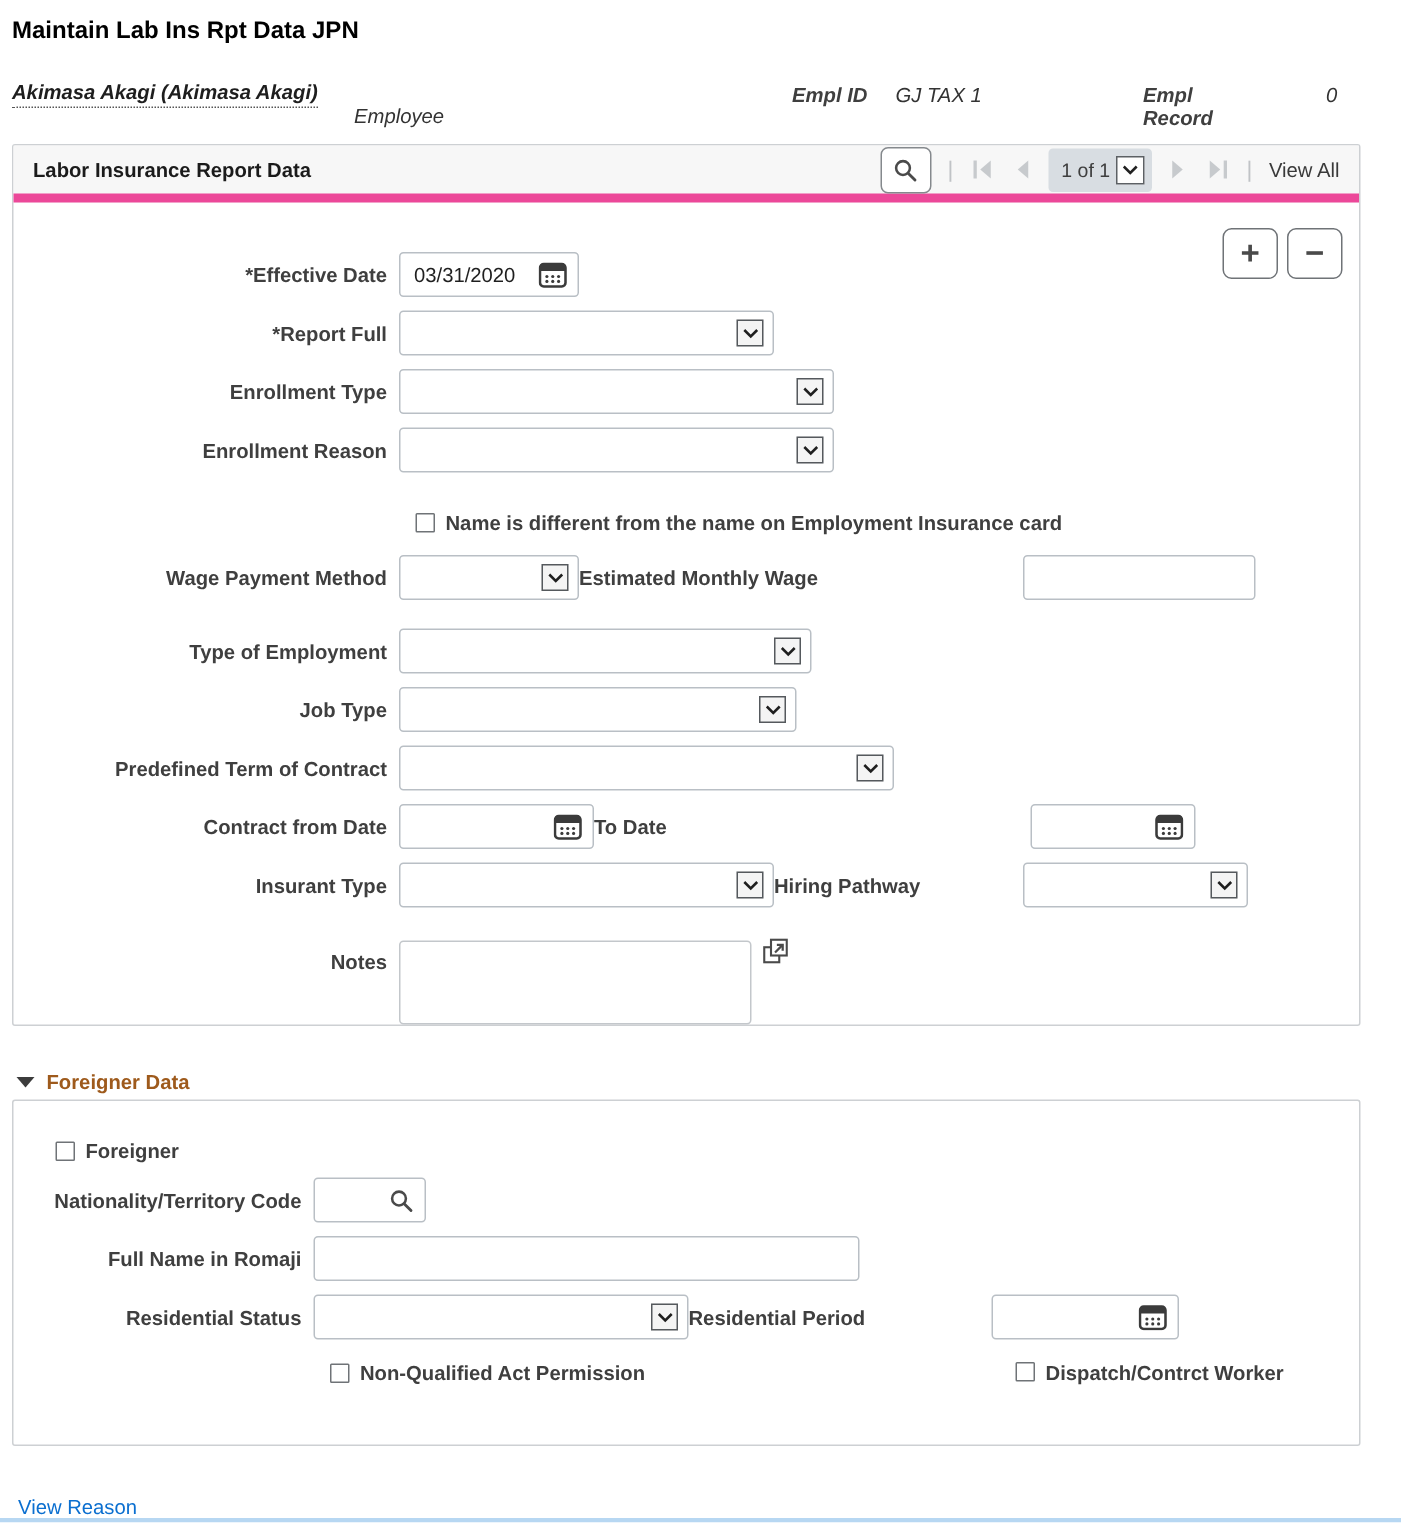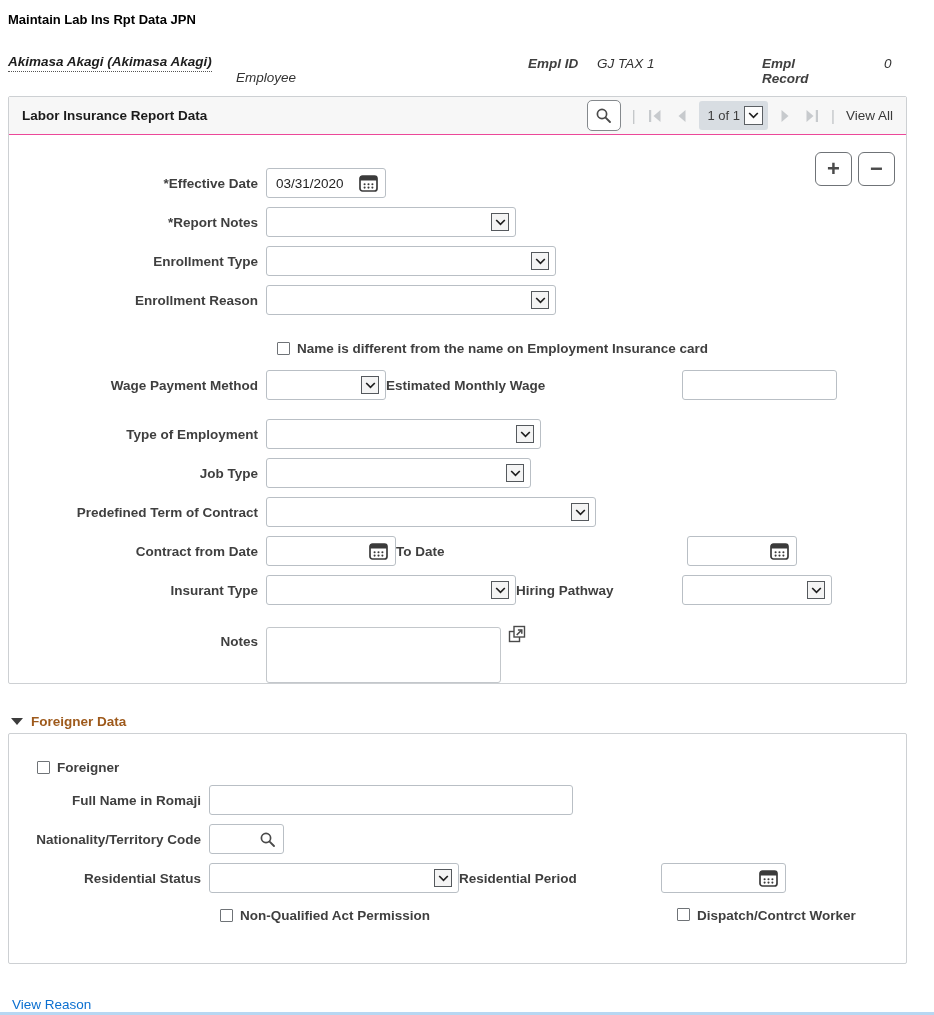--- a/index.html
+++ b/index.html
@@ -5,40 +5,40 @@
   * { box-sizing: border-box; }
   html,body { margin:0; padding:0; }
   body {
     width:934px; height:1015px; position:relative;
     background:#ffffff;
     font-family:"Liberation Sans", sans-serif;
     color:#3f3f3f;
   }
   .page-title {
     position:absolute; left:8px; top:12px;
-    font-size:13px; font-weight:bold; color:#000;
+    font-size:16px; font-weight:bold; color:#000;
   }
   .emp-row { position:absolute; left:0; top:54px; width:748px; height:22px; font-size:13.5px;font-style:italic; }
   .emp-name {
     position:absolute; left:8px; top:0; font-weight:bold; color:#1e1e1e;
     border-bottom:1.5px dotted #555; padding-bottom:2px; cursor:pointer;
   }
   .emp-type { position:absolute; left:236px; top:16px; color:#333; }
   .empl-id-label { position:absolute; left:528px; top:2px; font-weight:bold; color:#3f3f3f; }
   .empl-id-value { position:absolute; left:597px; top:2px; color:#333; }
   .empl-rec-label { position:absolute; left:762px; top:2px; font-weight:bold; color:#3f3f3f; }
   .empl-rec-value { position:absolute; left:884px; top:2px; color:#333; }
 
   .gbox {
     position:absolute; left:8px; width:899px;
     border:1px solid #cdd0d3; border-radius:2px; background:#fff;
   }
   .gbox-main { top:96px; height:588px; }
   .gbox-header {
-    height:38px; background:#f7f7f7; border-bottom:1px solid #ec4899;
+    height:38px; background:#f7f7f7; border-bottom:6px solid #ec4899;
     display:flex; align-items:center; padding:0 13px;
   }
   .gbox-title { font-weight:bold; font-size:13.5px; color:#1b1b1b; }
   .nav { margin-left:auto; display:flex; align-items:center; gap:11px; }
   .search-btn {
     width:34px; height:31px; background:#fff; border:1px solid #85898d;
     border-radius:5px; display:flex; align-items:center; justify-content:center; cursor:pointer;
   }
   .navsep { color:#c0c3c6; font-size:15px; }
   .navbtn { display:flex; align-items:center; cursor:pointer; padding:0 1px; }
@@ -209,21 +209,21 @@
               <circle cx="13.4" cy="10.3" r="1.05" fill="#3b3b3b"></circle>
               <circle cx="5.6" cy="13.6" r="1.05" fill="#3b3b3b"></circle>
               <circle cx="9.5" cy="13.6" r="1.05" fill="#3b3b3b"></circle>
               <circle cx="13.4" cy="13.6" r="1.05" fill="#3b3b3b"></circle>
             </svg>
         </span>
       </div>
     </div>
 
     <div class="frow">
-      <span class="flabel">*Report Notes</span>
+      <span class="flabel">*Report Full</span>
       <div class="sel" style="width:250px">
         <span class="sel-value"></span>
         <span class="sel-btn">
             <svg width="11" height="7" viewBox="0 0 11 7">
               <path d="M1.2 1 L5.5 5.3 L9.8 1" fill="none" stroke="#1f1f1f" stroke-width="1.7"></path>
             </svg>
           </span>
       </div>
     </div>
 
@@ -384,35 +384,35 @@
 
 <div class="gbox gbox-foreigner">
   <div class="fbody">
 
     <div class="frow" style="margin-left:28px; margin-bottom:9px; height:18px">
       <span class="cb"></span>
       <span class="cb-label">Foreigner</span>
     </div>
 
     <div class="frow">
-      <span class="flabel">Full Name in Romaji</span>
-      <input class="txt" style="width: 364px;" value="">
-    </div>
-
-    <div class="frow">
       <span class="flabel">Nationality/Territory Code</span>
       <div class="datebox" style="width:75px">
         <input class="date-input" value="" style="">
         <span class="calbtn">
           <svg width="17" height="17" viewBox="0 0 17 17">
               <circle cx="7" cy="7" r="4.6" fill="none" stroke="#4a4a4a" stroke-width="1.7"></circle>
               <line x1="10.6" y1="10.6" x2="15" y2="15" stroke="#4a4a4a" stroke-width="1.9" stroke-linecap="round"></line>
             </svg>
         </span>
       </div>
+    </div>
+
+    <div class="frow">
+      <span class="flabel">Full Name in Romaji</span>
+      <input class="txt" style="width: 364px;" value="">
     </div>
 
     <div class="frow" style="margin-bottom:13px">
       <span class="flabel">Residential Status</span>
       <div class="sel" style="width:250px">
         <span class="sel-value"></span>
         <span class="sel-btn">
             <svg width="11" height="7" viewBox="0 0 11 7">
               <path d="M1.2 1 L5.5 5.3 L9.8 1" fill="none" stroke="#1f1f1f" stroke-width="1.7"></path>
             </svg>

